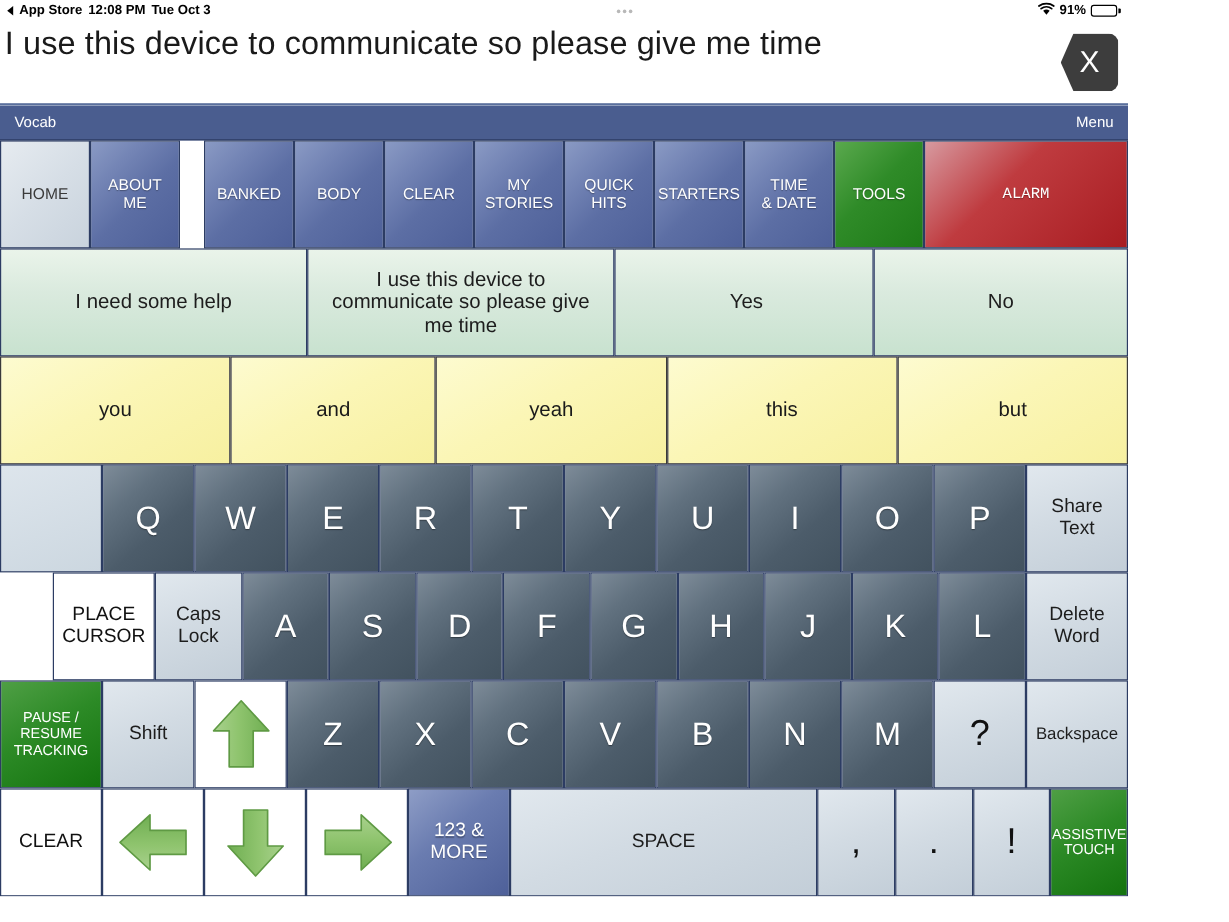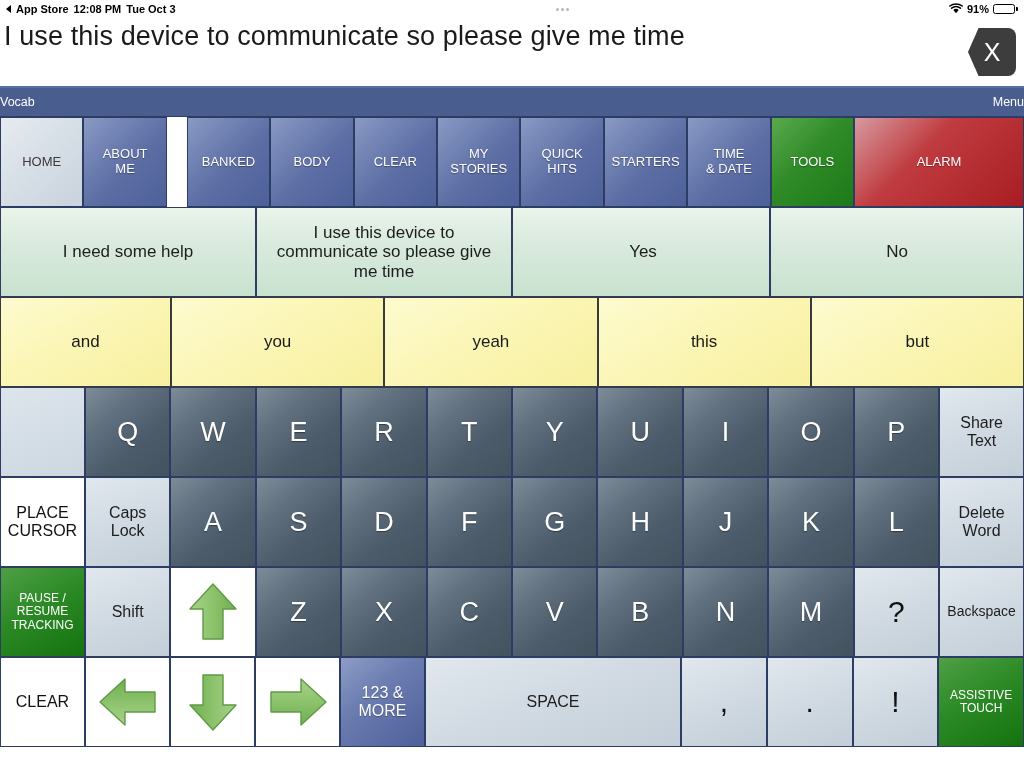--- a/index.html
+++ b/index.html
@@ -2,21 +2,21 @@
 <html><head>
 <meta charset="utf-8">
 <style>
   * { box-sizing: border-box; margin:0; padding:0; }
   html, body {
     width:1024px; height:768px;
     font-family:"Liberation Sans", sans-serif;
     background:#ffffff;
     overflow:hidden;
   }
-  .screen { width:1024px; height:768px; display:flex; flex-direction:column; background:#fff; }
+  .screen { width:940px; height:768px; display:flex; flex-direction:column; background:#fff; }
 
   
   .statusbar {
     height:18px; flex:0 0 18px;
     display:flex; align-items:center;
     font-size:11px; font-weight:bold; color:#000;
     padding:0 6px; background:#fff;
   }
   .sb-left { display:flex; align-items:center; gap:5px; }
   .sb-back-tri {
@@ -47,21 +47,21 @@
     border-radius:8px;
     display:flex; align-items:center; justify-content:center;
     color:#fff; font-size:25px; font-weight:300;
   }
 
   
   .navbar {
     flex:0 0 29px;
     background:#4a5d8f;
     display:flex; align-items:center; justify-content:space-between;
-    padding:0 0; color:#fff; font-size:12.5px;
+    padding:0 12px; color:#fff; font-size:12.5px;
     border-bottom:1px solid #2e3d66;
   }
 
   
   .grid { display:flex; width:100%; }
   .cell {
     display:flex; align-items:center; justify-content:center; text-align:center;
     border:1px solid #2c3c63; margin:0; overflow:hidden;
     line-height:1.12;
   }
@@ -175,54 +175,54 @@
       <div class="cell cat home" style="flex: 1 1 0px;">HOME</div>
       <div class="cell cat" style="flex: 1 1 0px;">ABOUT<br>ME</div>
       <div class="cell cat" style="flex: 1 1 0px; margin-left: 20px;">BANKED</div>
       <div class="cell cat" style="flex: 1 1 0px;">BODY</div>
       <div class="cell cat" style="flex: 1 1 0px;">CLEAR</div>
       <div class="cell cat" style="flex: 1 1 0px;">MY<br>STORIES</div>
       <div class="cell cat" style="flex: 1 1 0px;">QUICK<br>HITS</div>
       <div class="cell cat" style="flex: 1 1 0px;">STARTERS</div>
       <div class="cell cat" style="flex: 1 1 0px;">TIME<br>&amp; DATE</div>
       <div class="cell cat tools" style="flex: 1 1 0px;">TOOLS</div>
-      <div class="cell cat alarm" style="flex: 0 0 170px;">ALARM</div>
+      <div class="cell cat alarm" style="flex: 0 0 170px; font-family: Liberation Mono, monospace;">ALARM</div>
     </div>
 
   <div class="grid row-phrase" id="row-phrases">
       <div class="cell phrase" style="flex: 0 0 256px;">I need some help</div>
       <div class="cell phrase" style="flex: 0 0 256px;">I use this device to communicate so please give me time</div>
       <div class="cell phrase" style="flex: 1 1 0px; padding-left: 12px;">Yes</div>
       <div class="cell phrase" style="flex: 1 1 0px;">No</div>
     </div>
 
   <div class="grid row-word" id="row-words">
+      <div class="cell word" style="flex: 1 1 0px;">you</div>
       <div class="cell word" style="flex: 0 0 171px;">and</div>
-      <div class="cell word" style="flex: 1 1 0px;">you</div>
       <div class="cell word" style="flex: 1 1 0px;">yeah</div>
       <div class="cell word" style="flex: 1 1 0px;">this</div>
       <div class="cell word" style="flex: 1 1 0px;">but</div>
     </div>
 
   <div class="grid row-kb" id="row-kb1">
       <div class="cell key-empty" style="flex: 0 0 85px;"></div>
       <div class="cell key-letter" style="flex: 1 1 0px;">Q</div>
       <div class="cell key-letter" style="flex: 1 1 0px;">W</div>
       <div class="cell key-letter" style="flex: 1 1 0px;">E</div>
       <div class="cell key-letter" style="flex: 1 1 0px;">R</div>
       <div class="cell key-letter" style="flex: 1 1 0px;">T</div>
       <div class="cell key-letter" style="flex: 1 1 0px;">Y</div>
       <div class="cell key-letter" style="flex: 1 1 0px;">U</div>
       <div class="cell key-letter" style="flex: 1 1 0px;">I</div>
       <div class="cell key-letter" style="flex: 1 1 0px;">O</div>
       <div class="cell key-letter" style="flex: 1 1 0px;">P</div>
       <div class="cell key-light" style="flex: 0 0 85px;">Share<br>Text</div>
     </div>
   <div class="grid row-kb" id="row-kb2">
-      <div class="cell key-white" style="flex: 0 0 85px;">PLACE<br>CURSOR</div>
+      <div class="cell key-white" style="flex: 0 0 85px; margin-left: 44px;">PLACE<br>CURSOR</div>
       <div class="cell key-light" style="flex: 1 1 0px;">Caps<br>Lock</div>
       <div class="cell key-letter" style="flex: 1 1 0px;">A</div>
       <div class="cell key-letter" style="flex: 1 1 0px;">S</div>
       <div class="cell key-letter" style="flex: 1 1 0px;">D</div>
       <div class="cell key-letter" style="flex: 1 1 0px;">F</div>
       <div class="cell key-letter" style="flex: 1 1 0px;">G</div>
       <div class="cell key-letter" style="flex: 1 1 0px;">H</div>
       <div class="cell key-letter" style="flex: 1 1 0px;">J</div>
       <div class="cell key-letter" style="flex: 1 1 0px;">K</div>
       <div class="cell key-letter" style="flex: 1 1 0px;">L</div>

